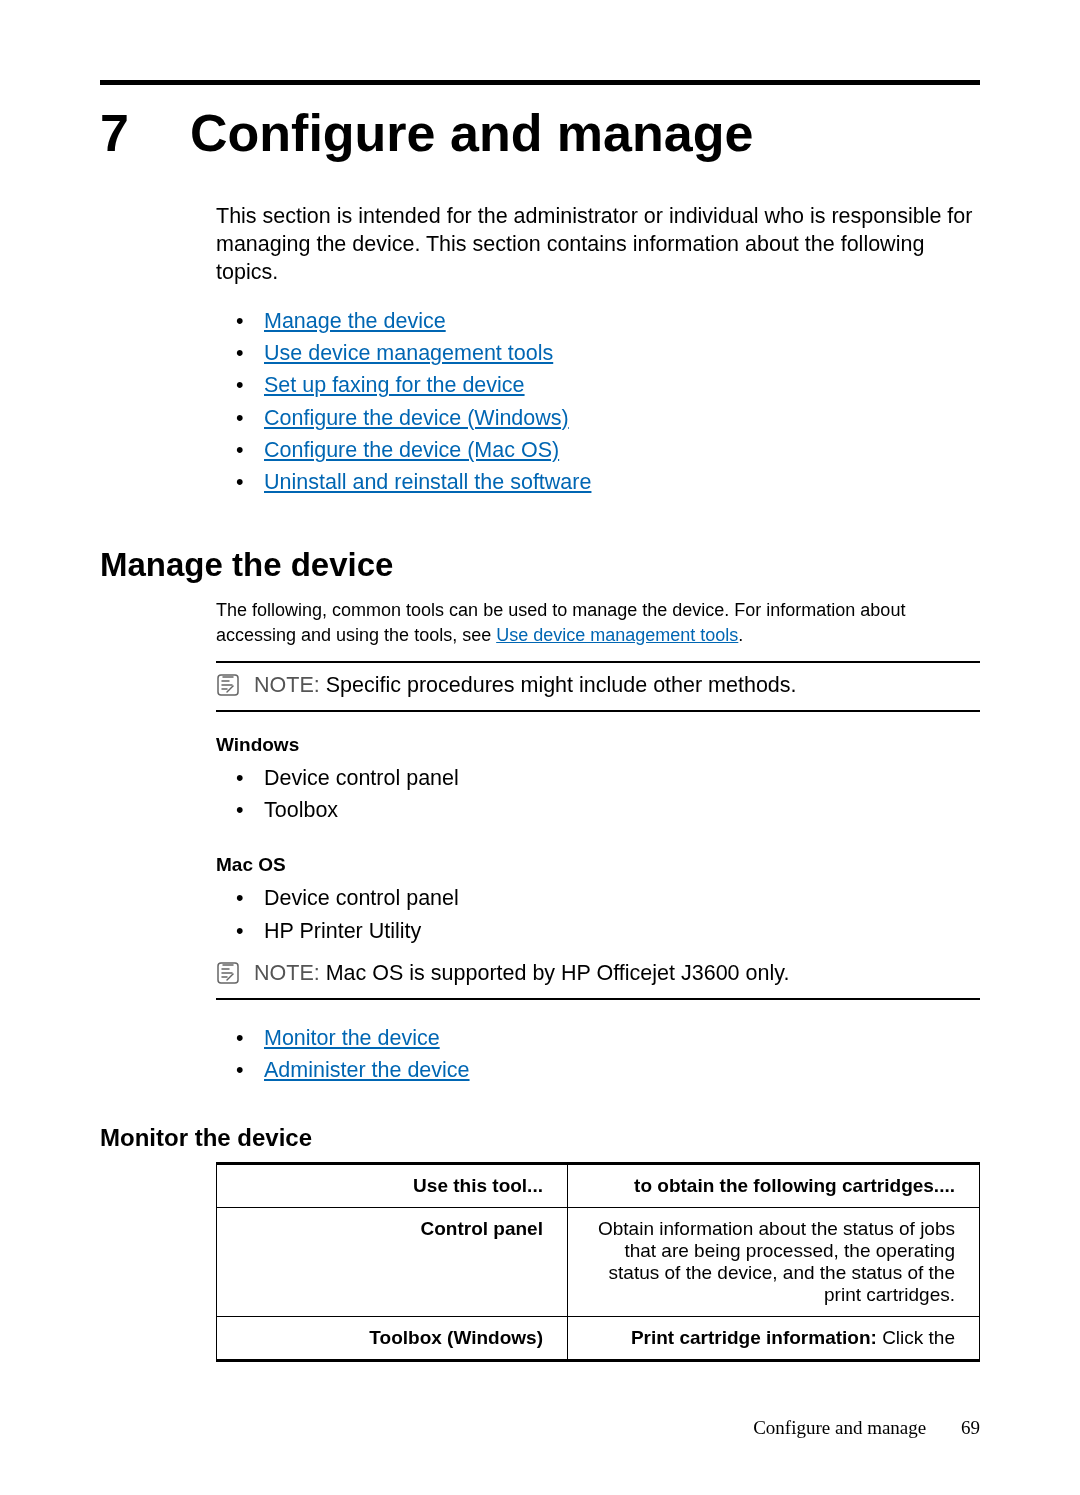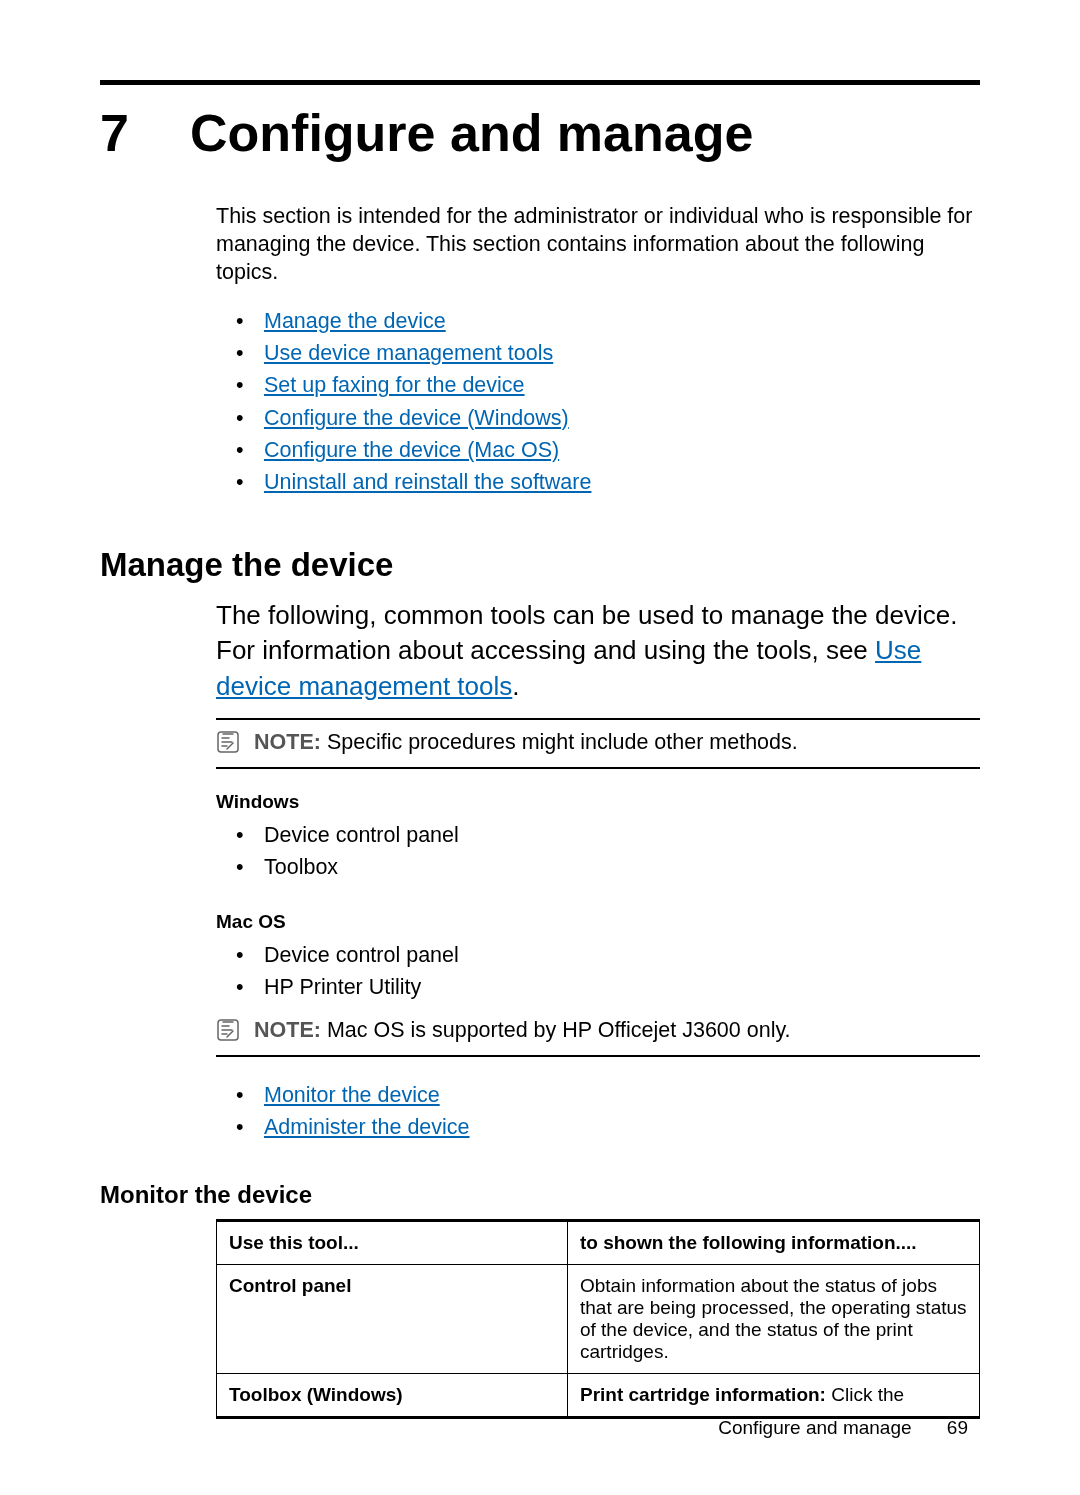--- a/index.html
+++ b/index.html
@@ -67,21 +67,21 @@
     margin-left: 0;
   }
   h3.subsection {
     font-size: 24px;
     font-weight: bold;
     margin-top: 38px;
     margin-bottom: 10px;
     margin-left: 0;
   }
   .para {
-    font-size: 26px;
+    font-size: 18px;
     line-height: 1.35;
     margin-bottom: 14px;
   }
   .note-block {
     border-top: 2px solid #000;
     border-bottom: 2px solid #000;
     padding: 8px 0 10px 0;
     margin: 10px 0 22px 0;
     display: flex;
     align-items: flex-start;
@@ -90,53 +90,54 @@
   .note-icon {
     width: 26px;
     flex-shrink: 0;
     padding-top: 2px;
   }
   .note-icon svg { display: block; }
   .note-text {
     font-size: 21.5px;
     line-height: 1.35;
   }
-  .note-label { font-weight: bold; color: #555; }
+  .note-label { font-weight: normal; color: #555; }
   .subhead {
     font-size: 19px;
     font-weight: bold;
     margin-top: 8px;
     margin-bottom: 6px;
   }
   table.info {
     width: 100%;
     border-collapse: collapse;
     margin-top: 6px;
     font-size: 19px;
     border-top: 3px solid #000;
     border-bottom: 3px solid #000;
     border-left: 1px solid #000;
     border-right: 1px solid #000;
   }
   table.info th, table.info td {
     border: 1px solid #000;
-    padding: 10px 12px;
-    text-align: left;
+    padding: 10px 24px;
+    text-align: right;
     vertical-align: top;
   }
   table.info th {
     font-weight: bold;
     border-top: none;
   }
   table.info col.left { width: 46%; }
   .footer {
     position: absolute;
     bottom: 56px;
-    right: 112px;
+    right: 100px;
     font-size: 19px;
+    font-family: Liberation Serif, serif;
   }
   .footer .pg { margin-left: 30px; }
 </style>
 </head>
 <body>
 
 <div class="top-rule"></div>
 
 <div class="chapter-row">
   <div class="chapter-num">7</div>
@@ -217,21 +218,21 @@
 
 
   <table class="info">
     <colgroup>
         <col class="left">
         <col>
       </colgroup>
     <thead>
       <tr>
         <th>Use this tool...</th>
-        <th>to shown the following information....</th>
+        <th>to obtain the following cartridges....</th>
       </tr>
     </thead>
     <tbody>
       <tr>
         <td><b>Control panel</b></td>
         <td>Obtain information about the status of jobs that are being processed, the operating status of the device, and the status of the print cartridges.</td>
       </tr>
       <tr>
         <td><b>Toolbox (Windows)</b></td>
         <td>

